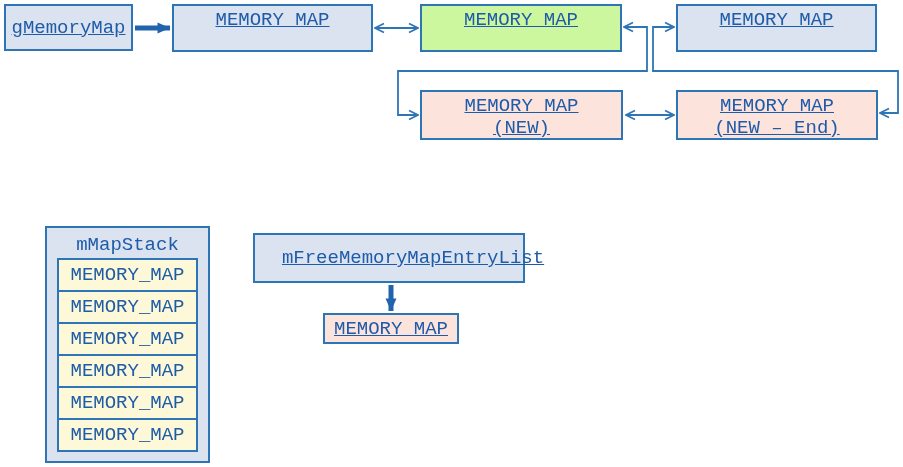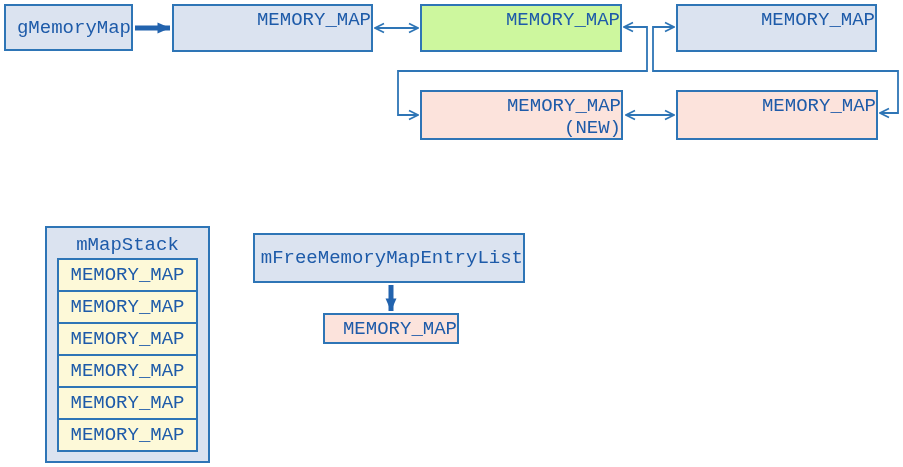--- a/index.html
+++ b/index.html
@@ -19,24 +19,25 @@
     font-family:"Liberation Mono","DejaVu Sans Mono",monospace;
     color:var(--text);
     overflow:hidden;
   }
   .box{
     position:absolute;
     box-sizing:border-box;
     border:2px solid var(--border);
     display:flex;
     flex-direction:column;
-    align-items:flex-end;
+    align-items:center;
     font-size:19px;
     line-height:22px;
     white-space:pre;
+    text-decoration:underline;
   }
   .v-center{justify-content:center;}
   .v-top{justify-content:flex-start;padding-top:3px;}
   .blue{background:var(--fill-blue);}
   .green{background:var(--fill-green);}
   .pink{background:var(--fill-pink);}
   .stack-panel{
     position:absolute;
     box-sizing:border-box;
     border:2px solid var(--border);
@@ -91,20 +92,21 @@
     <span>MEMORY_MAP</span>
   </div>
 
   <div class="box pink v-top" style="left:420px;top:90px;width:203px;height:50px;">
     <span>MEMORY_MAP</span>
     <span>(NEW)</span>
   </div>
 
   <div class="box pink v-top" style="left:676px;top:90px;width:202px;height:50px;">
     <span>MEMORY_MAP</span>
+    <span>(NEW – End)</span>
   </div>
 
   <div class="stack-panel" style="left:45px;top:226px;width:165px;height:237px;">
     <div class="stack-title">mMapStack</div>
     <div class="stack-rows">
       <div class="stack-row">
         <span>MEMORY_MAP</span>
       </div>
       <div class="stack-row">
         <span>MEMORY_MAP</span>

